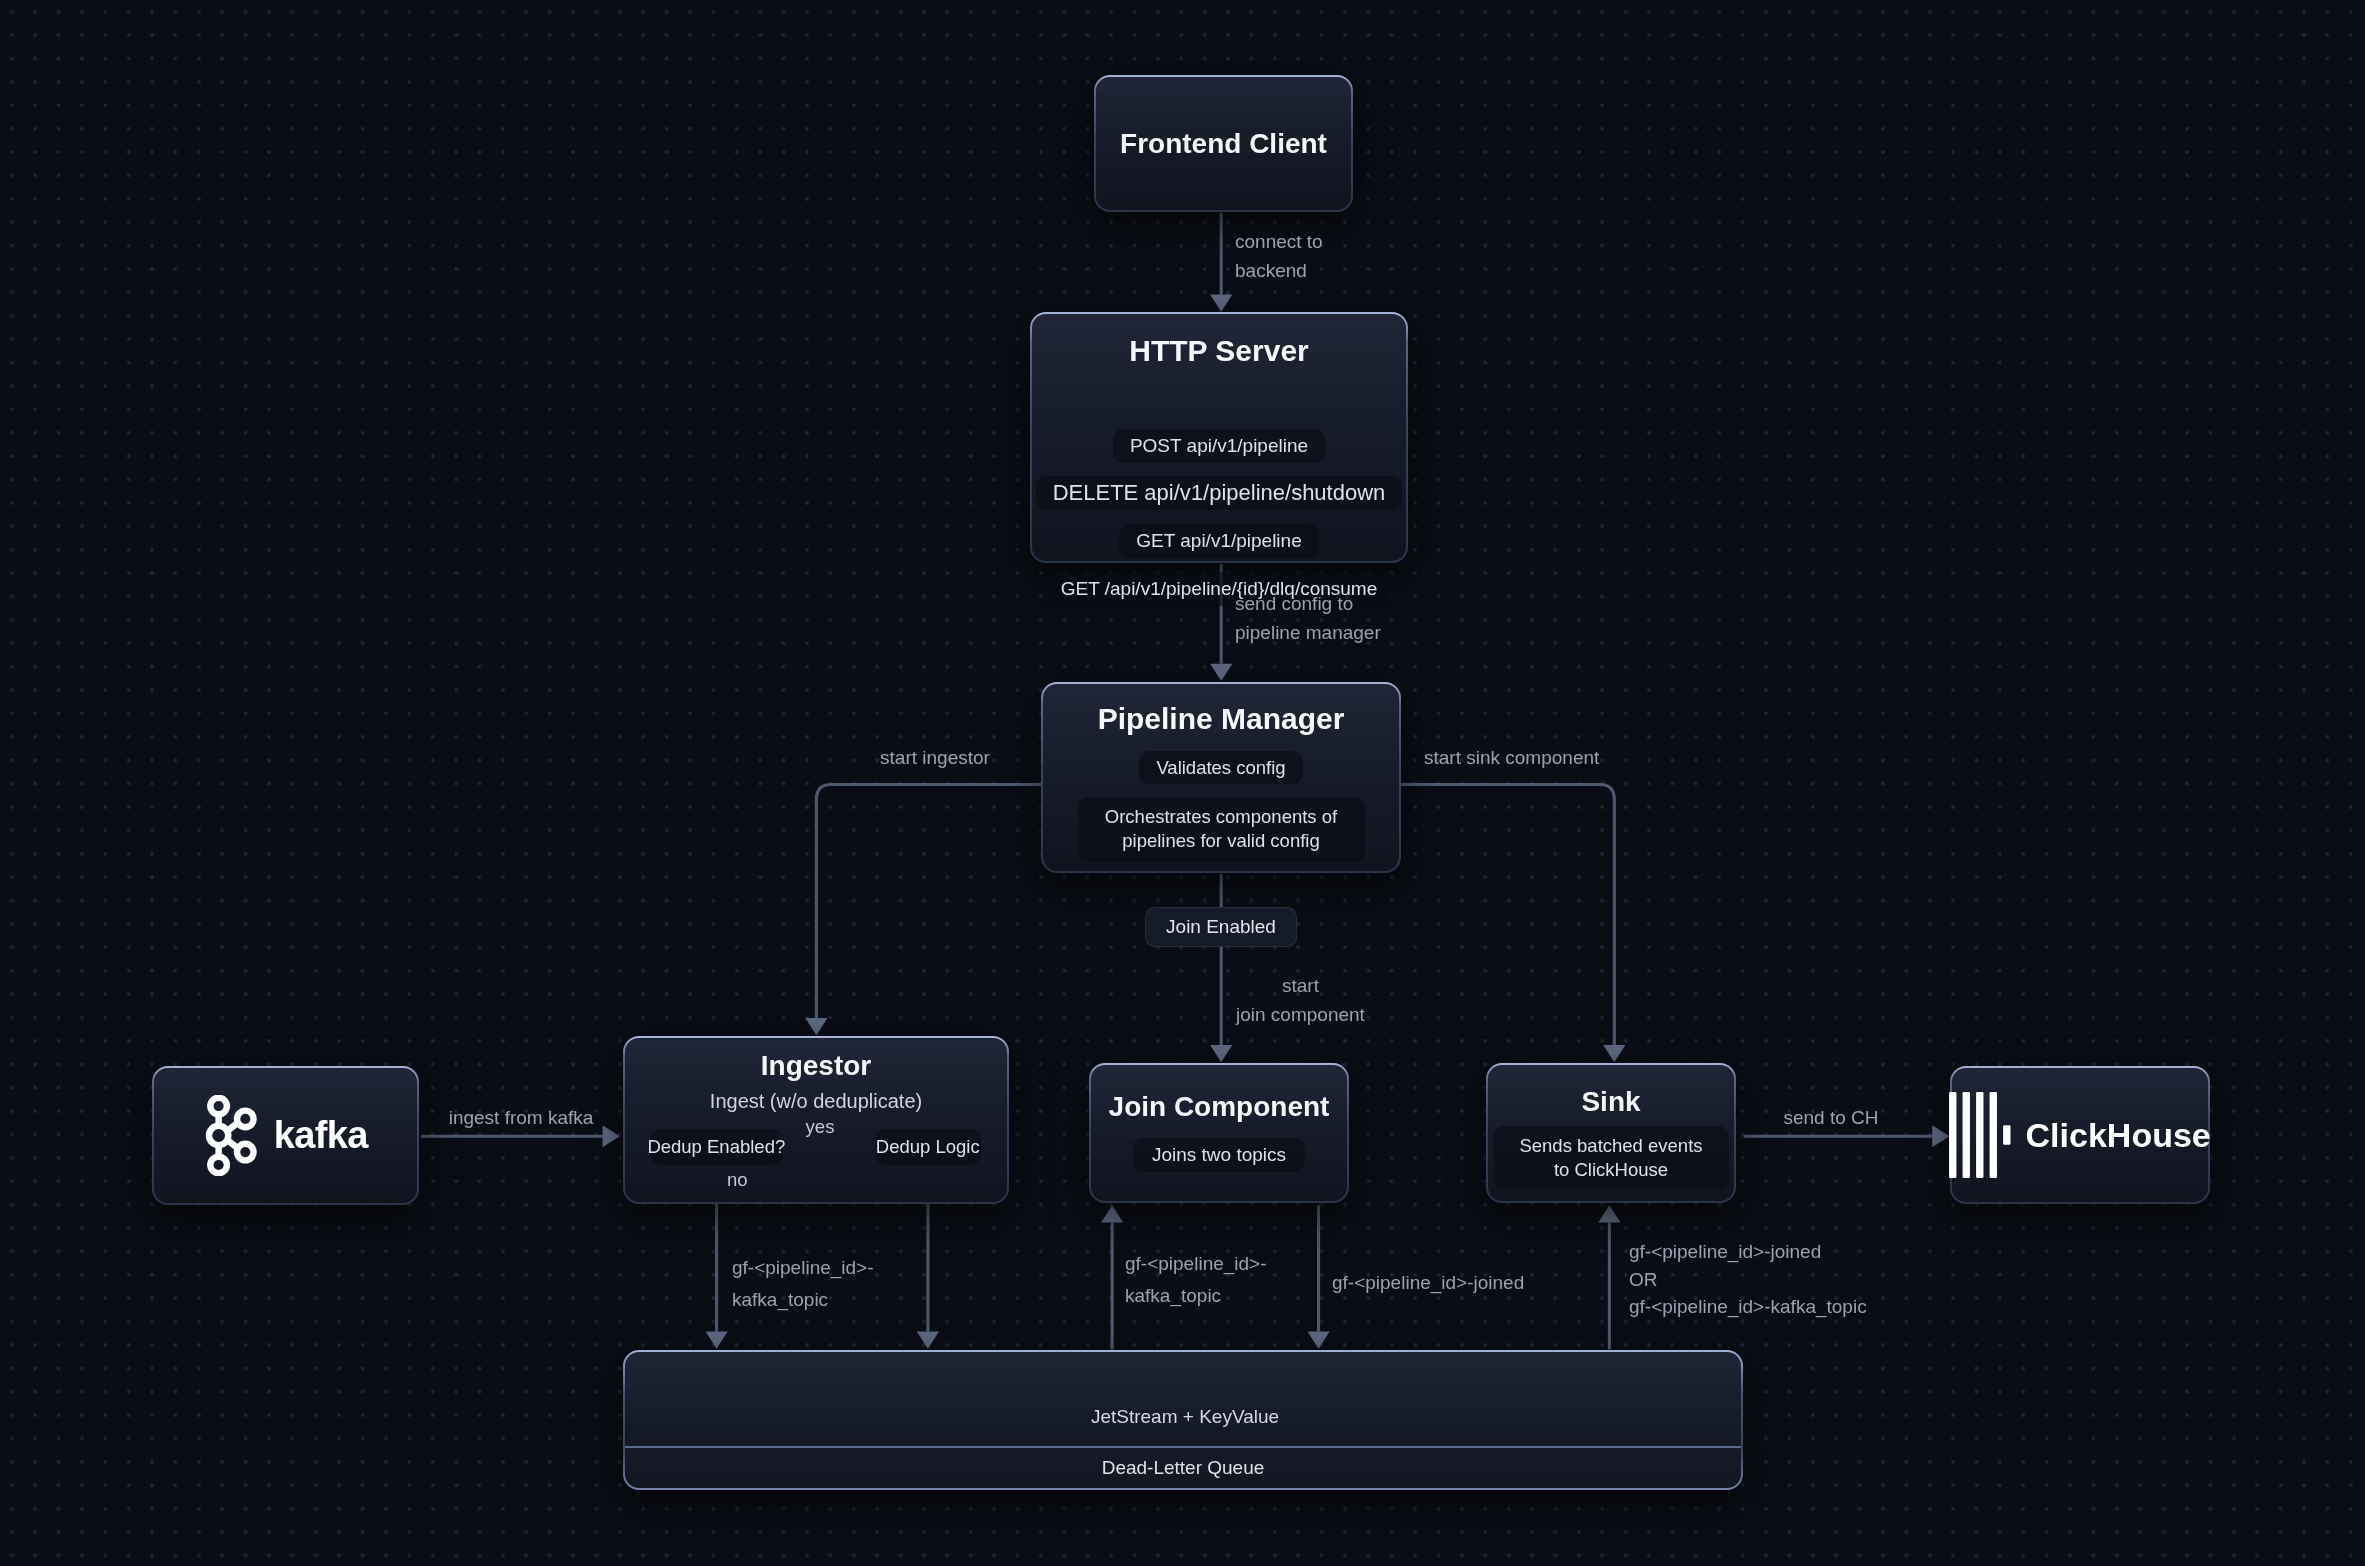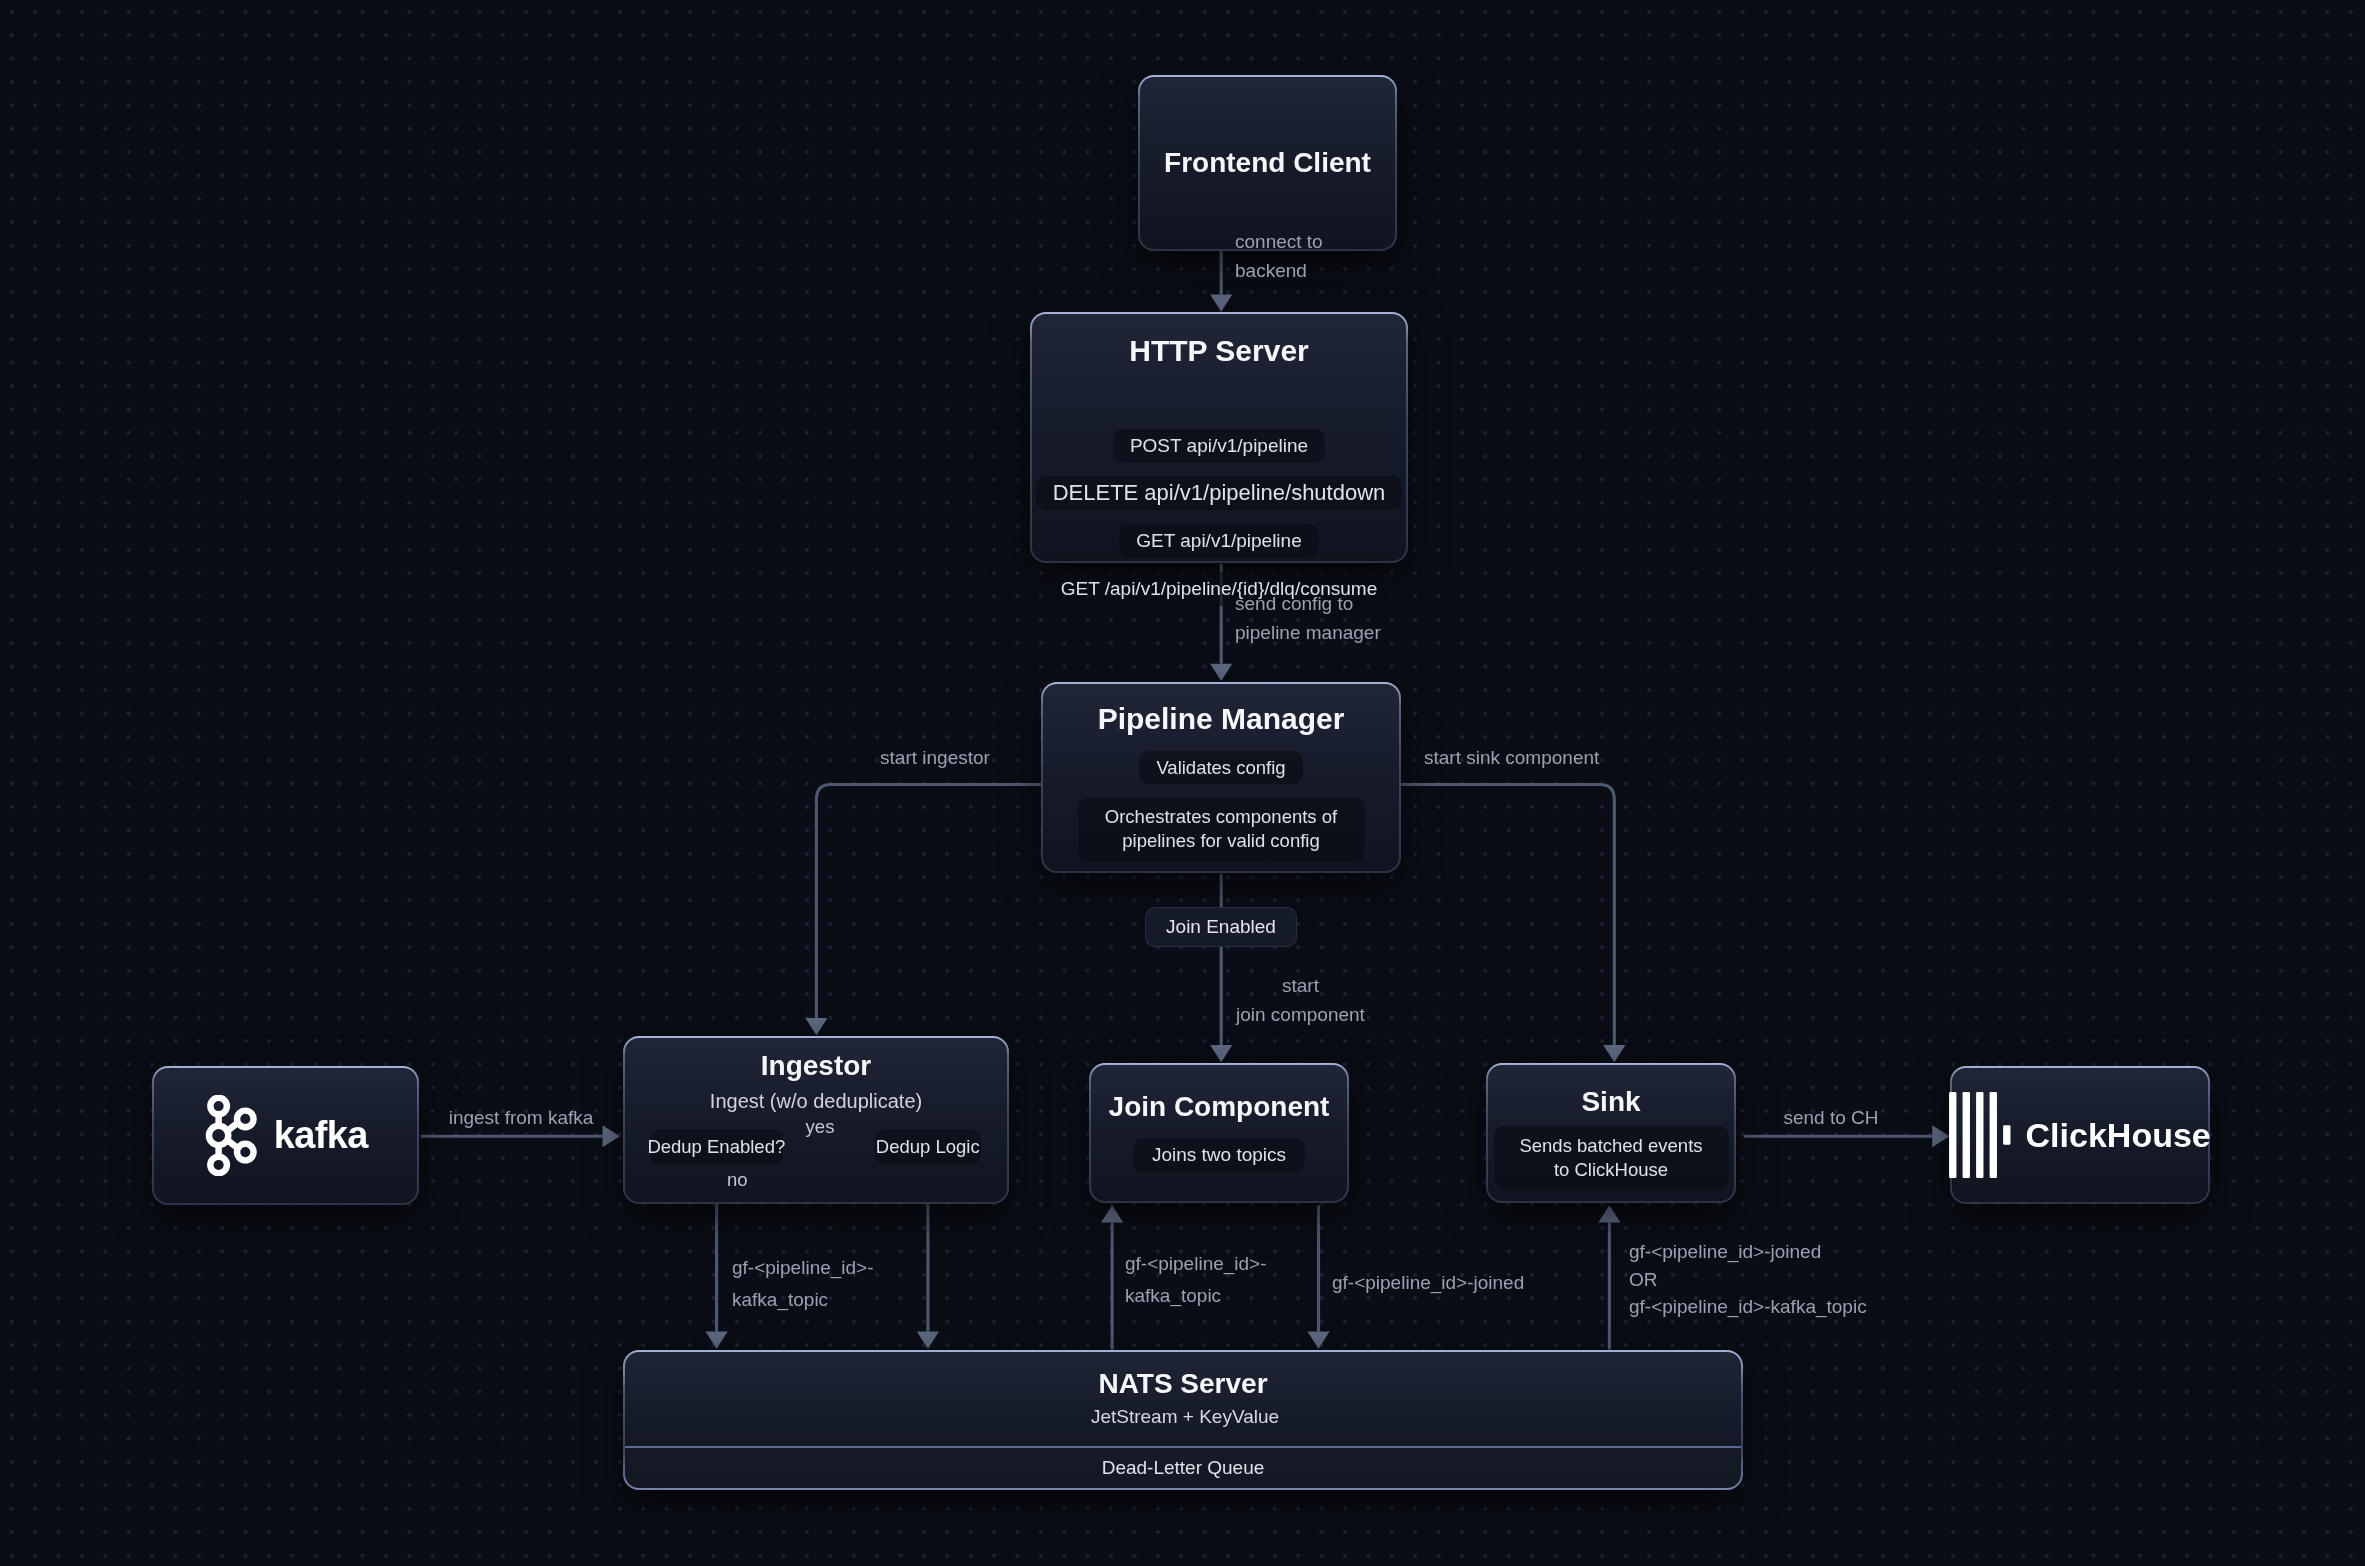--- a/index.html
+++ b/index.html
@@ -95,21 +95,21 @@
     <path class="edge" d="M2140,1956 V2161"></path>
     <polygon class="arrow" points="2122,2161 2158,2161 2140,2189"></polygon>
 
     <path class="edge" d="M2612,2190 V1984"></path>
     <polygon class="arrow" points="2594,1984 2630,1984 2612,1956"></polygon>
 
     <path class="edge" d="M2830,1844 H3136"></path>
     <polygon class="arrow" points="3136,1826 3136,1862 3164,1844"></polygon>
   </svg>
 
-  <div class="node" style="left:1138px;top:75px;width:259px;height:176px;">
+  <div class="node" style="left:1094px;top:75px;width:259px;height:137px;">
     <div class="node-inner" style="justify-content:center;">
       <div class="node-title" style="font-size:28px;">Frontend Client</div>
     </div>
   </div>
 
   <div class="node" style="left:1030px;top:312px;width:378px;height:251px;">
     <div class="node-inner" style="padding-top:20px;gap:44px;">
       <div class="node-title" style="font-size:30px;margin-bottom:17px;">HTTP Server</div>
       <div style="display:flex;flex-direction:column;align-items:center;gap:13.6px;">
         <div class="pill" style="font-size:19px;height:34px;padding:0 17px;">POST api/v1/pipeline</div>
@@ -186,21 +186,20 @@
             <rect x="44" y="27" width="6" height="16" rx="1"></rect>
           </g>
         </svg>
         <div class="wordmark" style="font-size:34px;font-weight:600;">ClickHouse</div>
       </div>
     </div>
   </div>
 
   <div class="node nats" style="left:623px;top:1350px;width:1120px;height:140px;">
     <div class="node-inner">
-      <div class="node-title abs" style="font-size:28px;top:16px;left:0;right:0;text-align:center;">NATS Server</div>
       <div class="node-sub abs" style="font-size:19px;top:54px;left:4px;right:0;text-align:center;color:#d3d8e2;">JetStream + KeyValue</div>
       <div class="nats-divider"></div>
       <div class="nats-dlq">
         <span>Dead-Letter Queue</span>
       </div>
     </div>
   </div>
 
   <div class="edge-label" style="left:1235px;top:227px;">
     <div>connect to</div>

